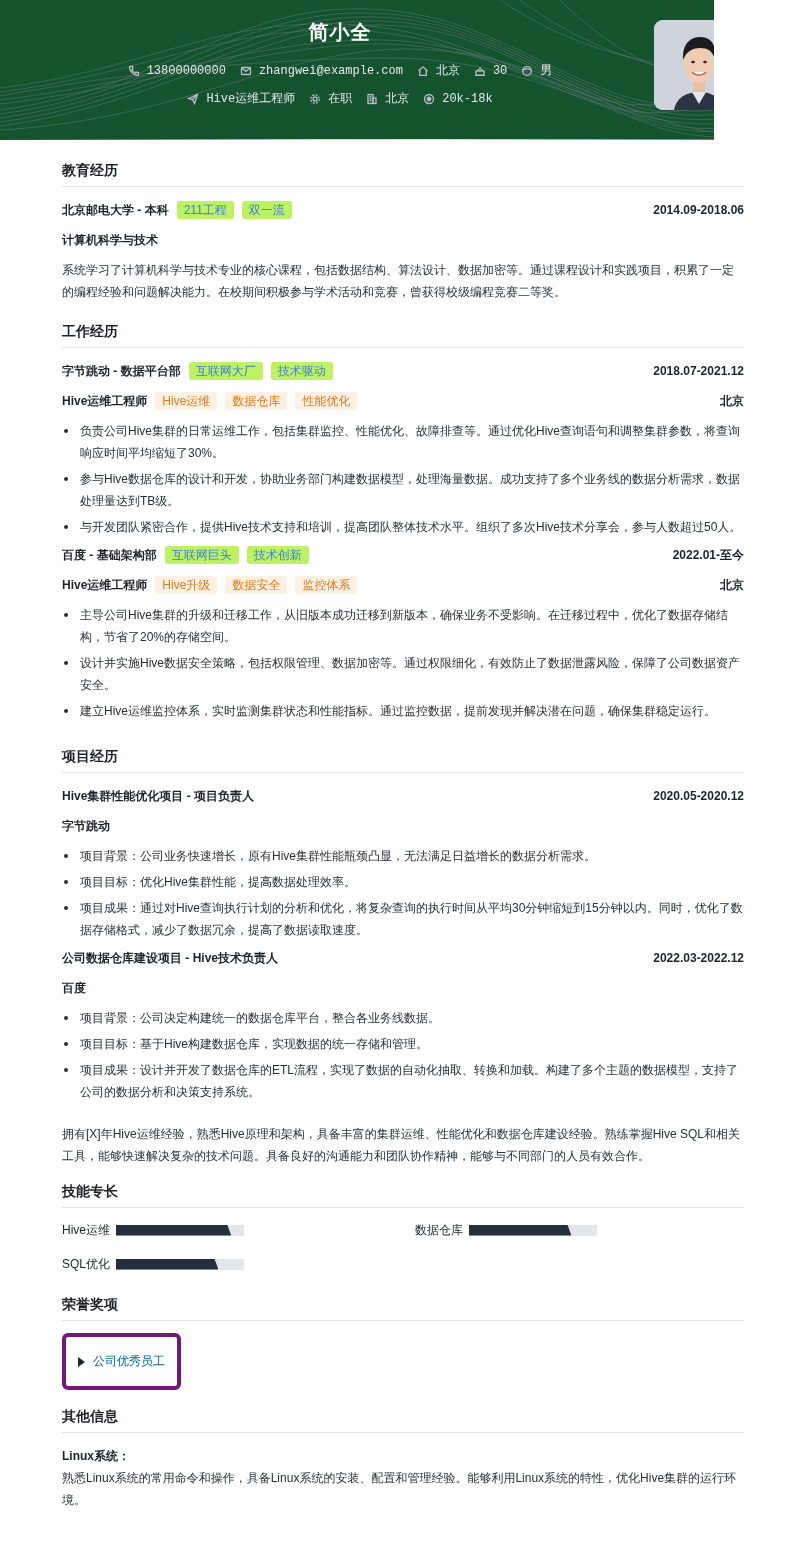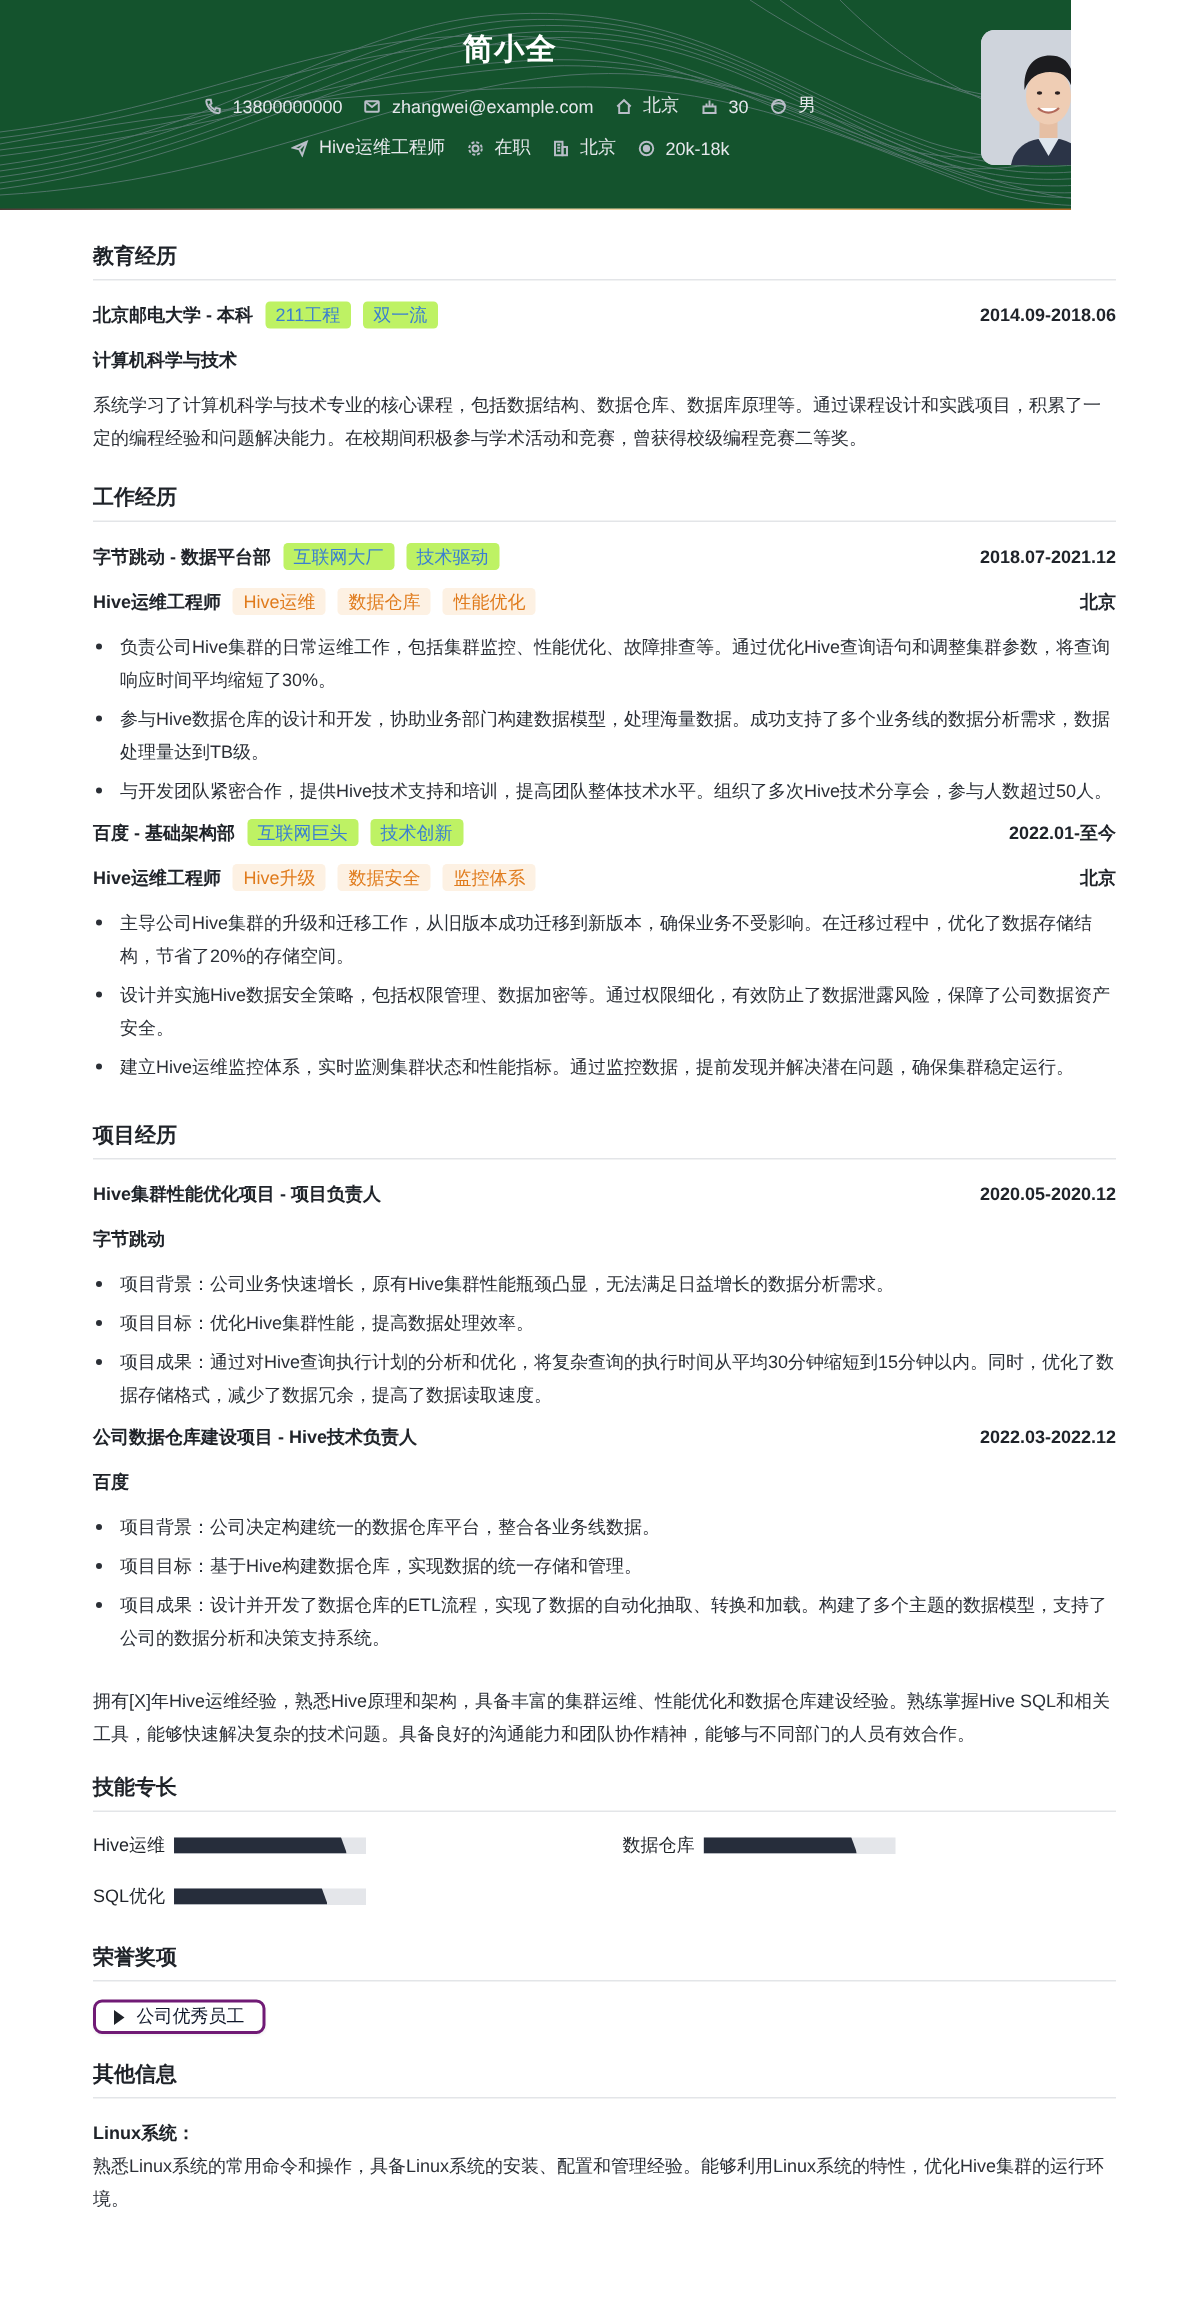--- a/index.html
+++ b/index.html
@@ -19,21 +19,21 @@
   .name {
     position: absolute; left: 0; width: 680px; top: 19px; text-align: center;
     color: #ffffff; font-size: 20px; font-weight: bold; letter-spacing: 1px;
   }
   .info-row {
     position: absolute; left: 0; width: 680px; display: flex; justify-content: center; align-items: center;
     color: #e6e8ec; font-size: 12px;
   }
   .info-row.r1 { top: 62px; }
   .info-row.r2 { top: 90px; }
-  .info-item { display: inline-flex; align-items: center; margin: 0 7px; white-space: nowrap; }
+  .info-item { display: inline-flex; align-items: center; margin: 0 7px; white-space: nowrap; font-family: Liberation Mono, monospace; }
   .info-item svg { width: 12px; height: 12px; margin-right: 7px; stroke: #b9bec8; fill: none; stroke-width: 1.3; }
   .photo {
     position: absolute; left: 654px; top: 20px; width: 90px; height: 90px;
     border-radius: 9px; background: #cfd4dc; overflow: hidden;
   }
 
   
   .content { padding: 0 50px 20px 50px; }
   .section { margin-top: 20px; margin-left: 12px; }
   .section-title {
@@ -64,22 +64,22 @@
   .skill { display: flex; align-items: center; height: 20px; }
   .skill-label { font-size: 12px; color: #1f2329; margin-right: 6px; white-space: nowrap; }
   .skill-bar { position: relative; width: 128px; height: 11px; background: #e4e6ea; }
   .skill-fill {
     position: absolute; left: 0; top: 0; height: 11px; background: #262d3b;
     clip-path: polygon(0 0, calc(100% - 4px) 0, 100% 100%, 0 100%);
   }
 
   
   .award {
-    display: inline-flex; align-items: center; border: 2px solid #701a75; border-radius: 6px;
-    padding: 1px 12px; font-size: 12px; color: #0f172a; box-shadow: 0 1px 2px rgba(0,0,0,0.05);
+    display: inline-flex; align-items: center; border: 4px solid #701a75; border-radius: 6px;
+    padding: 16px 12px; font-size: 12px; color: #0369a1; box-shadow: 0 1px 2px rgba(0,0,0,0.05);
   }
   .award .tri { width: 0; height: 0; border-left: 7px solid #1f2329; border-top: 5px solid transparent; border-bottom: 5px solid transparent; margin-right: 8px; }
 
   
   .other-row { display: flex; font-size: 12px; line-height: 22px; flex-direction: column; }
   .other-key { font-weight: bold; white-space: nowrap; color: #1f2329; }
   .other-val { color: #2b2f36; }
 </style>
 </head>
 <body>
@@ -198,21 +198,21 @@
       <div class="row-left">
         <span class="strong">北京邮电大学 - 本科</span>
         <span class="tag blue">211工程</span>
         <span class="tag blue">双一流</span>
       </div>
       <span class="date">2014.09-2018.06</span>
     </div>
     <div class="row">
       <span class="strong">计算机科学与技术</span>
     </div>
-    <div class="para">系统学习了计算机科学与技术专业的核心课程，包括数据结构、数据仓库、数据库原理等。通过课程设计和实践项目，积累了一定的编程经验和问题解决能力。在校期间积极参与学术活动和竞赛，曾获得校级编程竞赛二等奖。</div>
+    <div class="para">系统学习了计算机科学与技术专业的核心课程，包括数据结构、算法设计、数据加密等。通过课程设计和实践项目，积累了一定的编程经验和问题解决能力。在校期间积极参与学术活动和竞赛，曾获得校级编程竞赛二等奖。</div>
   </div>
 
   <div class="section">
     <div class="section-title">工作经历</div>
 
     <div class="subsection">
       <div class="row">
         <div class="row-left">
           <span class="strong">字节跳动 - 数据平台部</span>
           <span class="tag blue">互联网大厂</span>

